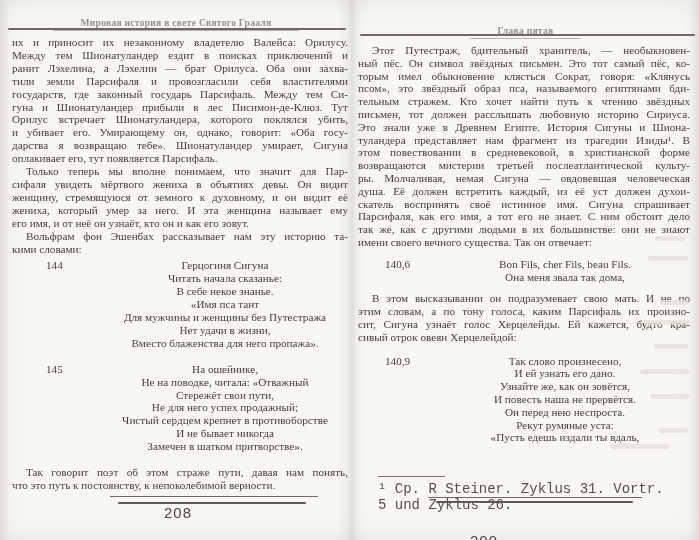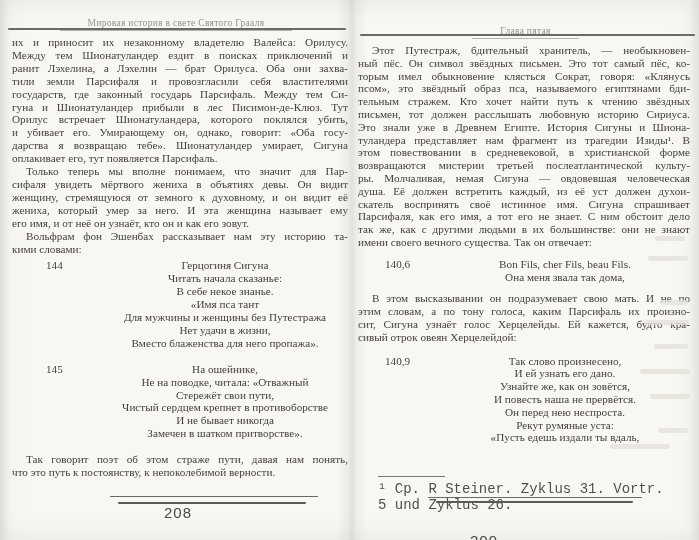--- a/index.html
+++ b/index.html
@@ -11,21 +11,21 @@
   .spread{
     position:relative;width:699px;height:540px;
     background:#f8f7f4;
     box-shadow:inset 0 0 26px rgba(150,145,135,.18);
   }
   .page{position:absolute;top:0;height:540px;}
   .page-left{left:0;width:352px;}
   .page-right{left:352px;width:347px;}
 
   
-  .running-head{position:absolute;left:0;right:0;text-align:center;}
+  .running-head{position:absolute;left:0;right:0;text-align:center;font-weight:bold;}
   .page-left  .running-head{top:12px;}
   .page-right .running-head{top:20px;}
   .head-text{
     display:inline-block;
     font-size:9.5px;color:#92908b;letter-spacing:.3px;
     border-bottom:1px solid #b6b4ae;
     padding:0 28px 2px 28px;
   }
   .head-rule{position:absolute;height:2px;background:#6d6a64;border-radius:1px;}
   .page-left  .head-rule{left:8px;right:6px;top:28px;}
@@ -127,20 +127,21 @@
           <div class="line">«Имя пса тант</div>
           <div class="line">Для мужчины и женщины без Путестража</div>
           <div class="line">Нет удачи в жизни,</div>
           <div class="line">Вместо блаженства для него пропажа».</div>
         </div>
         <div class="block verse" style="margin-top: 13px;">
           <span class="vnum">145</span>
           <div class="line">На ошейнике,</div>
           <div class="line">Не на поводке, читала: «Отважный</div>
           <div class="line">Стережёт свои пути,</div>
+          <div class="line">Не для него успех продажный;</div>
           <div class="line">Чистый сердцем крепнет в противоборстве</div>
           <div class="line">И не бывает никогда</div>
           <div class="line">Замечен в шатком притворстве».</div>
         </div>
         <div class="block para" style="margin-top: 13px;">
           <div class="line pline indent">Так говорит поэт об этом страже пути, давая нам понять,</div>
           <div class="line pline last">что это путь к постоянству, к непоколебимой верности.</div>
         </div>
       </div>
 

